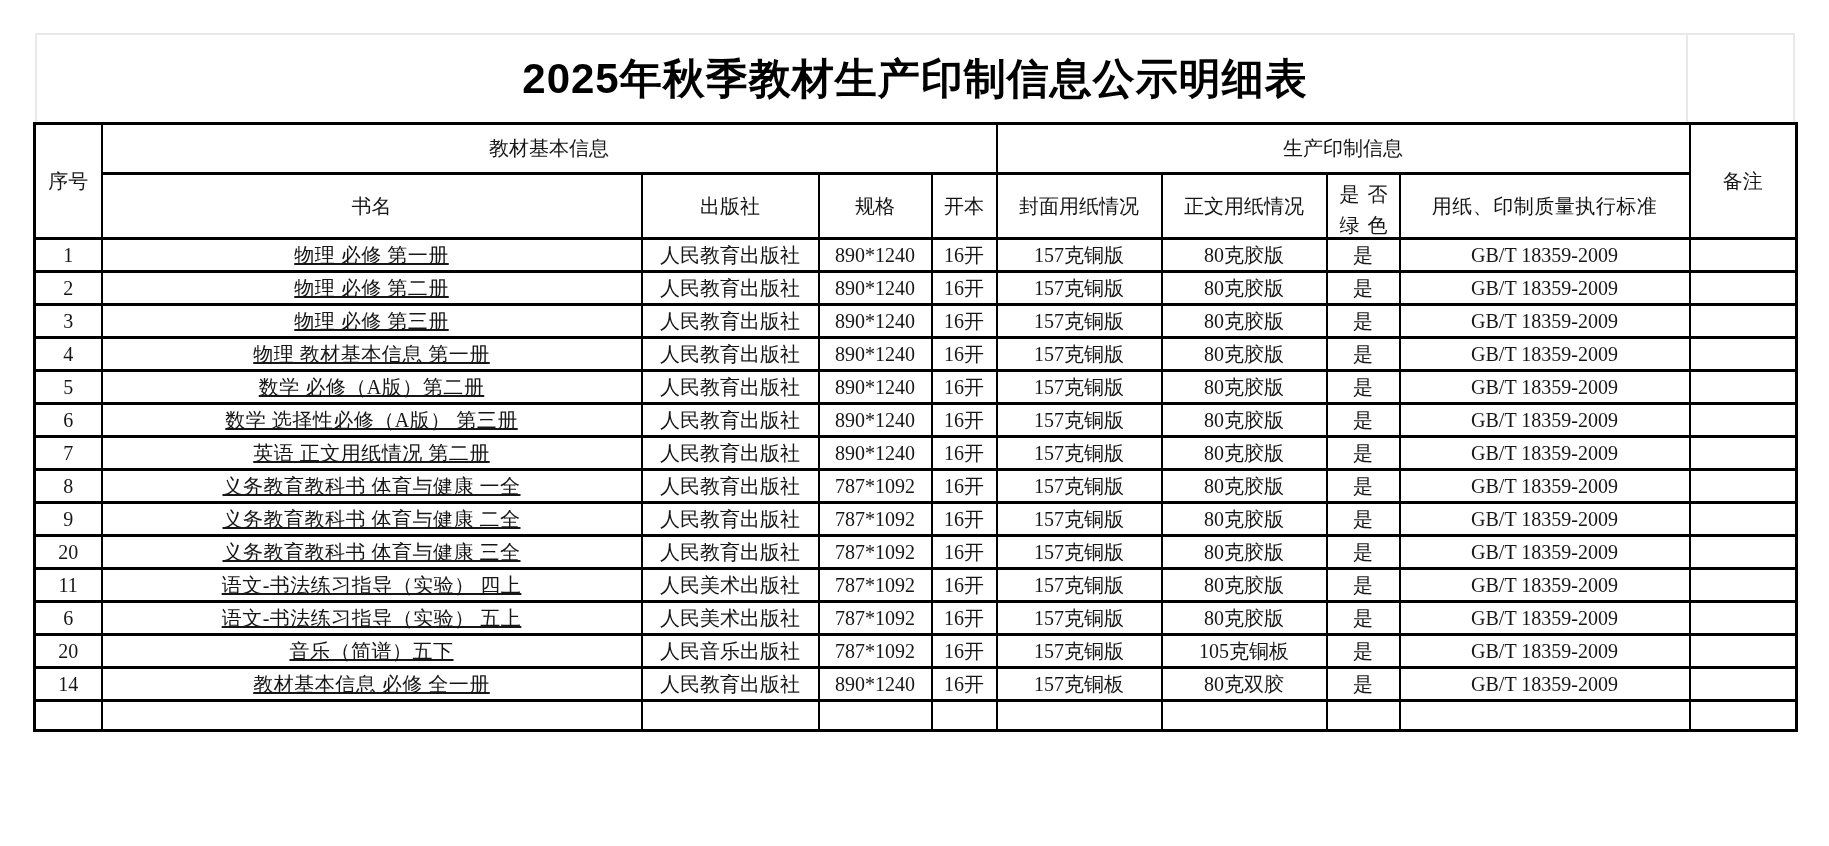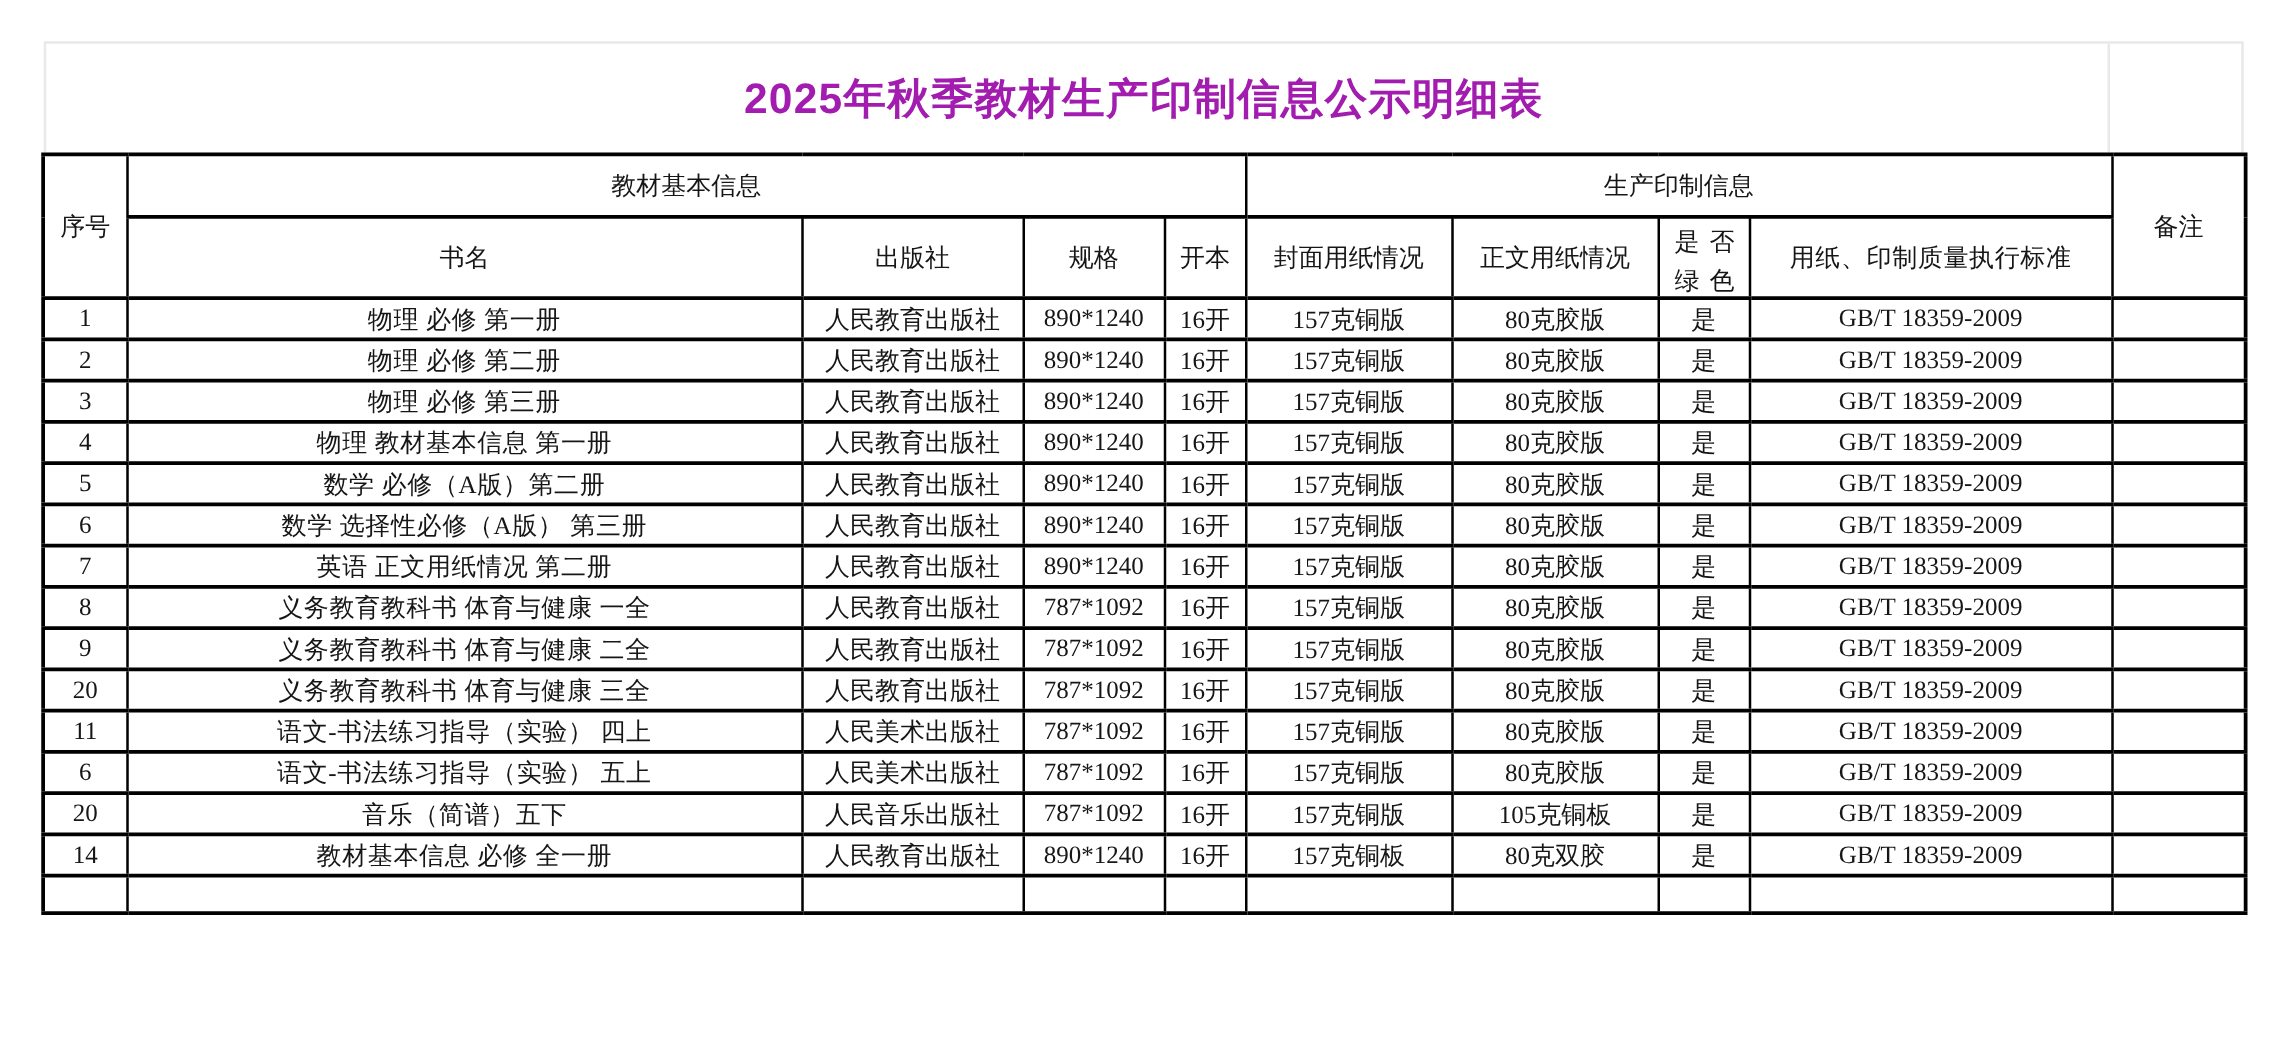--- a/index.html
+++ b/index.html
@@ -16,21 +16,21 @@
     position:absolute; left:35px; top:33px; width:1756px; height:87px;
     border:2px solid #e9e9e9; box-sizing:content-box; background:#ffffff;
   }
   .title-divider {
     position:absolute; top:0; bottom:0; right:105px; width:2px; background:#e9e9e9;
   }
   .page-title {
     margin:0; width:100%; height:100%;
     display:flex; align-items:center; justify-content:center;
     font-family:"Liberation Sans", sans-serif;
-    font-size:34px; font-weight:bold; letter-spacing:1px; color:#a21caf;
+    font-size:42px; font-weight:bold; letter-spacing:1px; color:#000000;
   }
 
   
   table.grid {
     position:absolute; left:33px; top:122px;
     width:1762px; table-layout:fixed;
     border-collapse:collapse; border:3px solid #000;
     background:#ffffff;
   }
   .grid th, .grid td {
@@ -38,21 +38,21 @@
     border-top:3px solid #000; border-bottom:3px solid #000;
     padding:0 4px; text-align:center; vertical-align:middle;
     font-size:20px; font-weight:normal; color:#161616;
     overflow:hidden; white-space:nowrap;
   }
   .grid thead tr.h1 { height:50px; }
   .grid thead tr.h2 { height:64px;padding-left:31px; }
   .grid tbody tr    { height:33px; }
   .grid tbody tr:last-child { height:30px; }
 
-  .c-name { text-align:left; padding-left:8px; font-weight:bold; letter-spacing:0.5px; }
+  .c-name { text-align:left; padding-left:8px; font-weight:bold; letter-spacing:0.5px;text-decoration:underline; }
   .c-no, .c-spec, .c-standard { font-size:20px; }
   .th-green-wrap {
     height:58px; overflow:hidden; line-height:31px;
     display:block; margin-top:4px;text-align:right;
   }
   .th-green-wrap span { display:block; letter-spacing:8px; padding-left:8px; }
   .th-standard { padding:0 1px; letter-spacing:0.5px; }
 </style>
 </head>
 <body>

